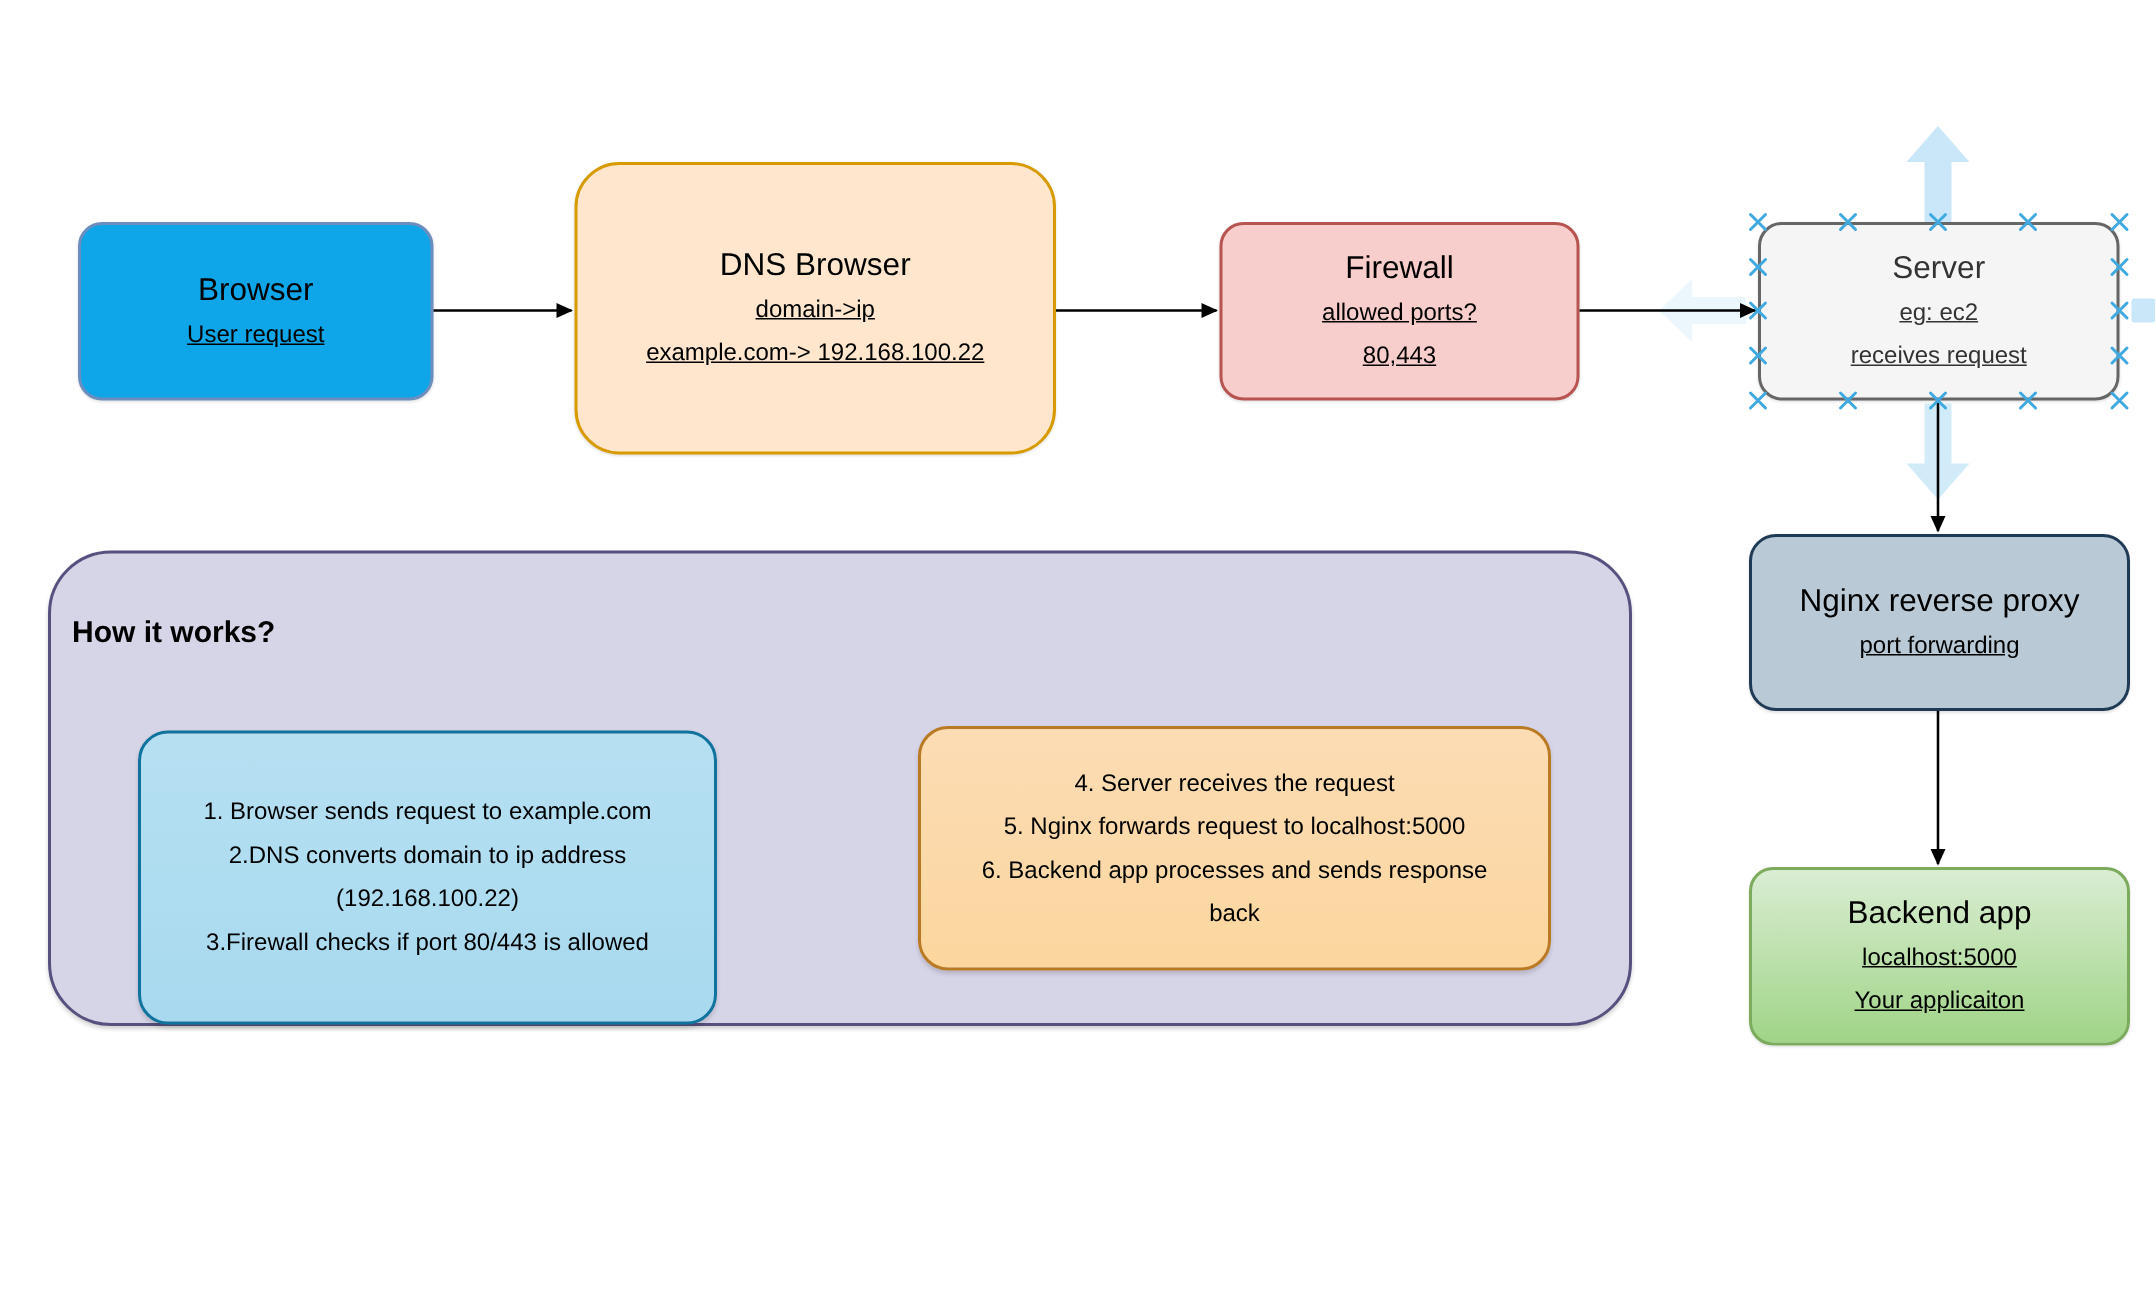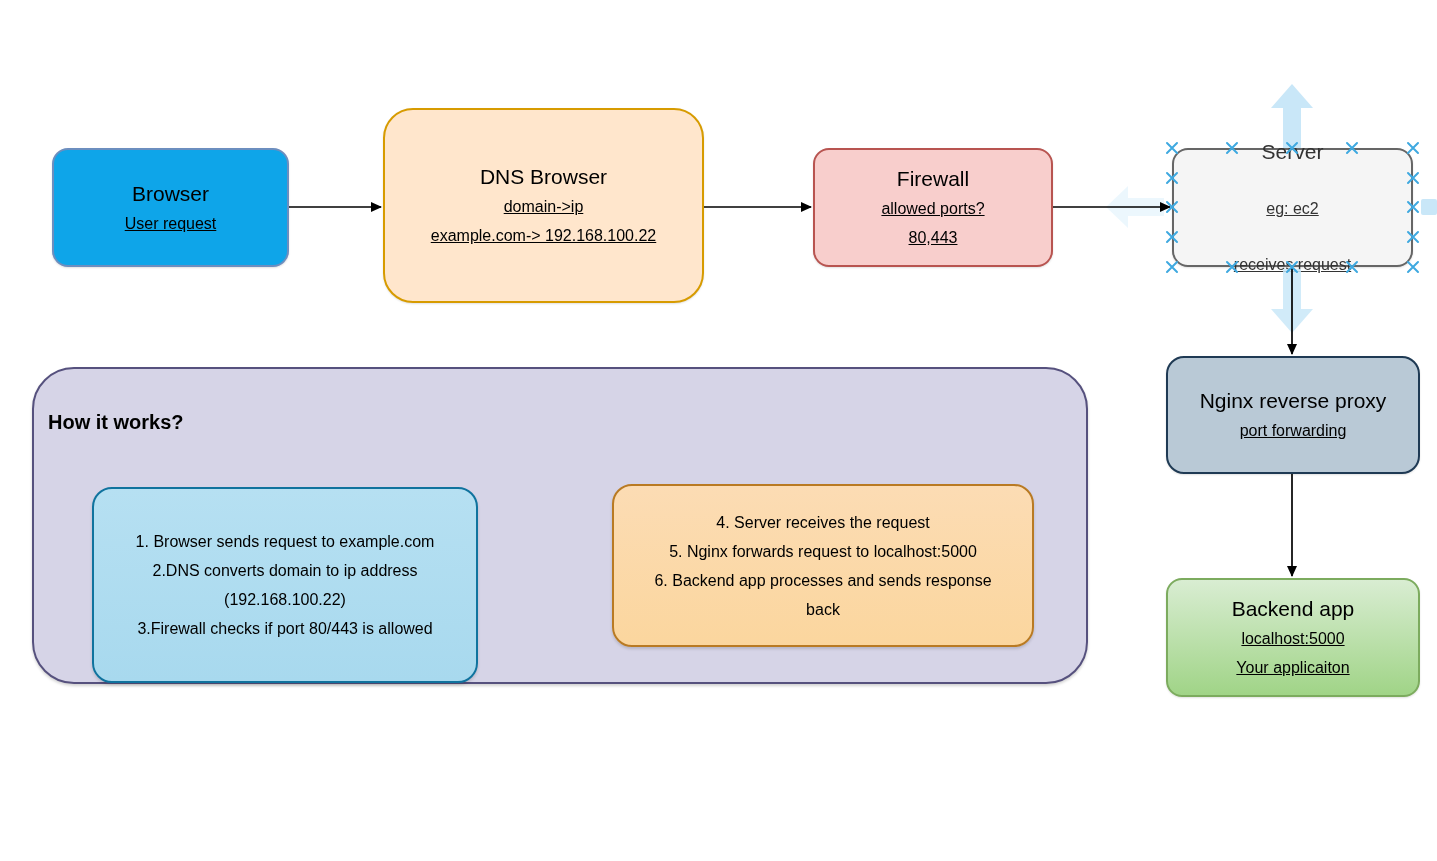--- a/index.html
+++ b/index.html
@@ -12,21 +12,21 @@
     display:flex; flex-direction:column; align-items:center; justify-content:center;
     text-align:center; border-radius:16px;
     box-shadow:0 1px 2px rgba(0,0,0,0.12);
   }
   .node .title { font-size:21px; line-height:31px; }
   .node .line  { font-size:16px; line-height:29px;text-decoration:underline; }
 
   #node-browser  { left:52px;  top:148px; width:237px; height:119px; background:#0ea5e9; border-color:#6c8ebf; }
   #node-dns      { left:383px; top:108px; width:321px; height:195px; background:#ffe6cc; border-color:#d79b00; border-radius:30px; }
   #node-firewall { left:813px; top:148px; width:240px; height:119px; background:#f8cecc; border-color:#b85450; }
-  #node-server   { left:1172px; top:148px; width:241px; height:119px; background:#f5f5f5; border-color:#666666; color:#333;gap:27px; }
+  #node-server   { left:1172px; top:148px; width:241px; height:119px; background:#f5f5f5; border-color:#666666; color:#333; }
   #node-nginx    { left:1166px; top:356px; width:254px; height:118px; background:#b9c9d6; border-color:#1f3a54;border-radius:18px; }
   #node-backend  { left:1166px; top:578px; width:254px; height:119px;
                    background:linear-gradient(#d9edd2,#a0d487); border-color:#7cab5e; }
 
   #container-how {
     position:absolute; left:32px; top:367px; width:1056px; height:317px;
     box-sizing:border-box; background:#d6d4e7; border:2px solid #56517e;
     border-radius:42px; box-shadow:0 2px 3px rgba(0,0,0,0.18);
   }
   #container-how .container-title {

